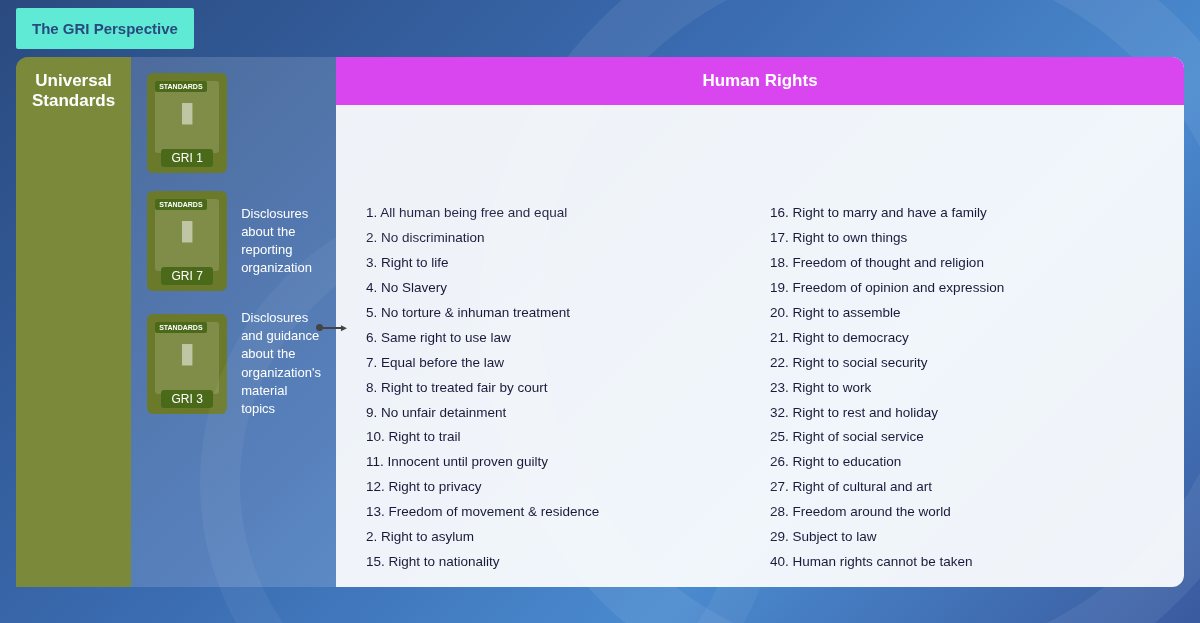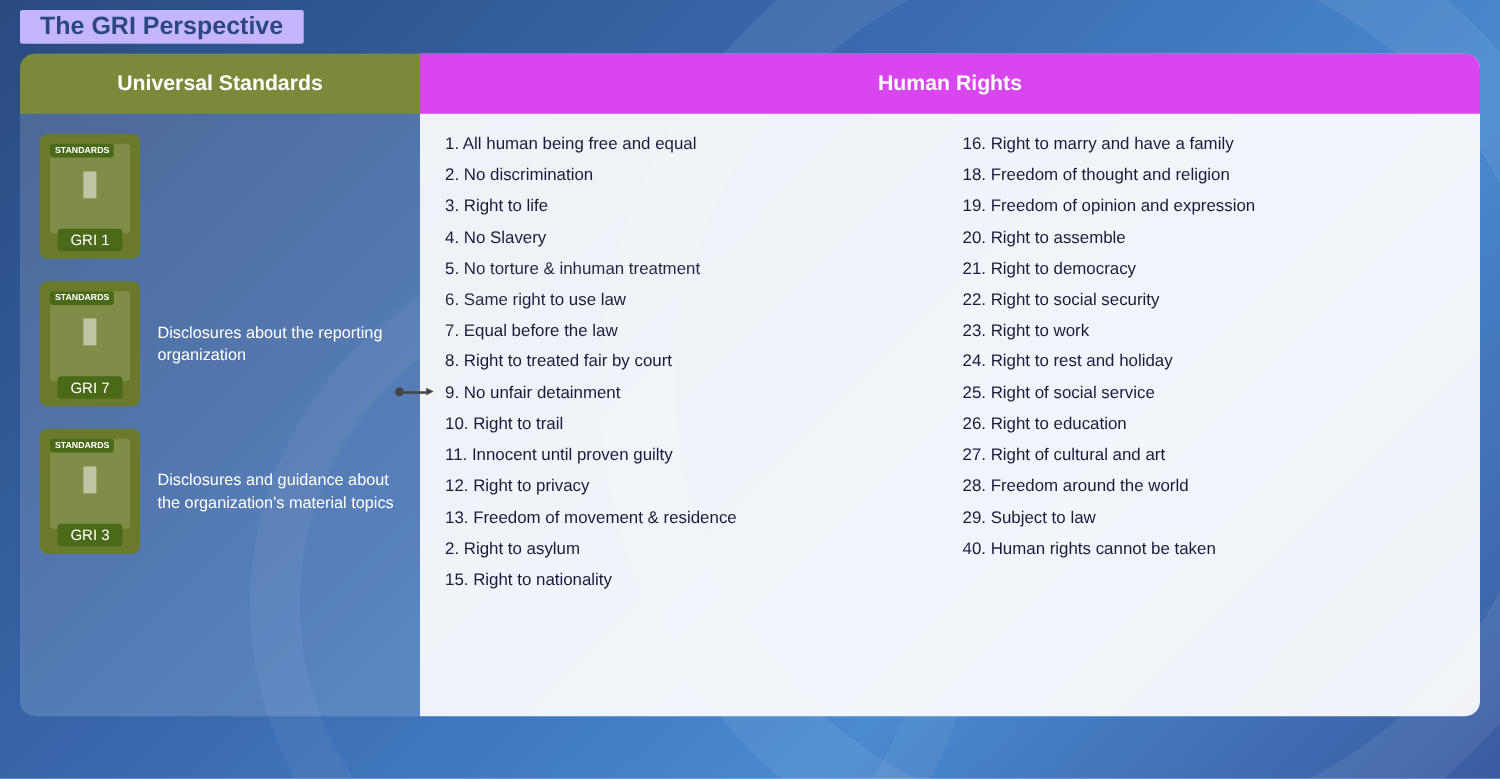--- a/index.html
+++ b/index.html
@@ -48,45 +48,45 @@
       border-radius: 50%;
       background: white;
       display: flex;
       align-items: center;
       justify-content: center;
       font-weight: bold;
       font-size: 18px;
       color: #2a4a7f;
     }
     .perspective-label {
-      background: #c4b5fd;
+      background: #5eead4;
       color: #2a4a7f;
-      padding: 2px 16px;
-      font-size: 20px;
+      padding: 12px 16px;
+      font-size: 15px;
       font-weight: 600;
       border-radius: 2px;
     }
 
     
     .main-content {
       display: flex;
       margin: 0 16px 12px 16px;
       gap: 0;
       height: 530px;
     }
 
     
     .left-panel {
       background: rgba(255,255,255,0.15);
       border-radius: 12px 0 0 12px;
       width: 320px;
       min-width: 320px;
       padding: 0;
       display: flex;
-      flex-direction: column;
+      flex-direction: row;
     }
     .left-panel-header {
       background: #7a8a3a;
       border-radius: 12px 0 0 0;
       padding: 14px 16px;
       text-align: center;
     }
     .left-panel-header h2 {
       color: white;
       font-size: 17px;
@@ -175,24 +175,25 @@
       border-radius: 0 12px 0 0;
       padding: 14px 16px;
       text-align: center;
     }
     .right-panel-header h2 {
       color: white;
       font-size: 17px;
       font-weight: 700;
     }
     .right-panel-body {
-      padding: 14px 20px;
+      padding: 14px 30px;
       display: flex;
       gap: 20px;
       flex: 1;
+      align-items: flex-end;
     }
     .rights-column {
       flex: 1;
       display: flex;
       flex-direction: column;
       gap: 4px;
     }
     .rights-item {
       color: #1a1a3a;
       font-size: 13.5px;
@@ -300,27 +301,28 @@
             <div class="rights-item">10. Right to trail</div>
             <div class="rights-item">11. Innocent until proven guilty</div>
             <div class="rights-item">12. Right to privacy</div>
             <div class="rights-item">13. Freedom of movement &amp; residence</div>
             <div class="rights-item">2. Right to asylum</div>
             <div class="rights-item">15. Right to nationality</div>
           </div>
 
         <div class="rights-column" id="rights-right">
             <div class="rights-item">16. Right to marry and have a family</div>
+            <div class="rights-item">17. Right to own things</div>
             <div class="rights-item">18. Freedom of thought and religion</div>
             <div class="rights-item">19. Freedom of opinion and expression</div>
             <div class="rights-item">20. Right to assemble</div>
             <div class="rights-item">21. Right to democracy</div>
             <div class="rights-item">22. Right to social security</div>
             <div class="rights-item">23. Right to work</div>
-            <div class="rights-item">24. Right to rest and holiday</div>
+            <div class="rights-item">32. Right to rest and holiday</div>
             <div class="rights-item">25. Right of social service</div>
             <div class="rights-item">26. Right to education</div>
             <div class="rights-item">27. Right of cultural and art</div>
             <div class="rights-item">28. Freedom around the world</div>
             <div class="rights-item">29. Subject to law</div>
             <div class="rights-item">40. Human rights cannot be taken</div>
           </div>
 
       </div>
     </div>

